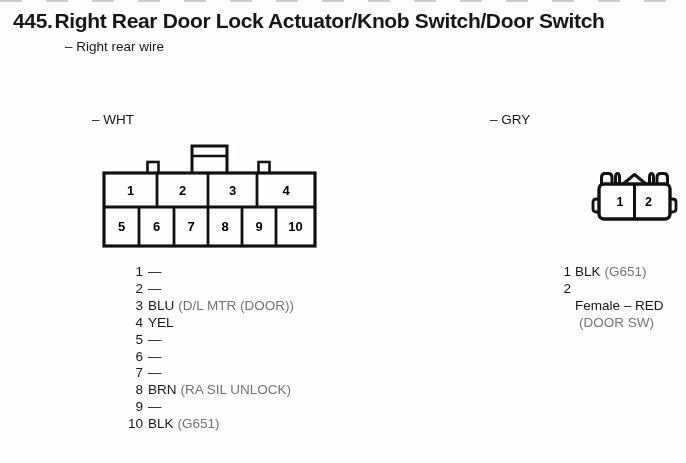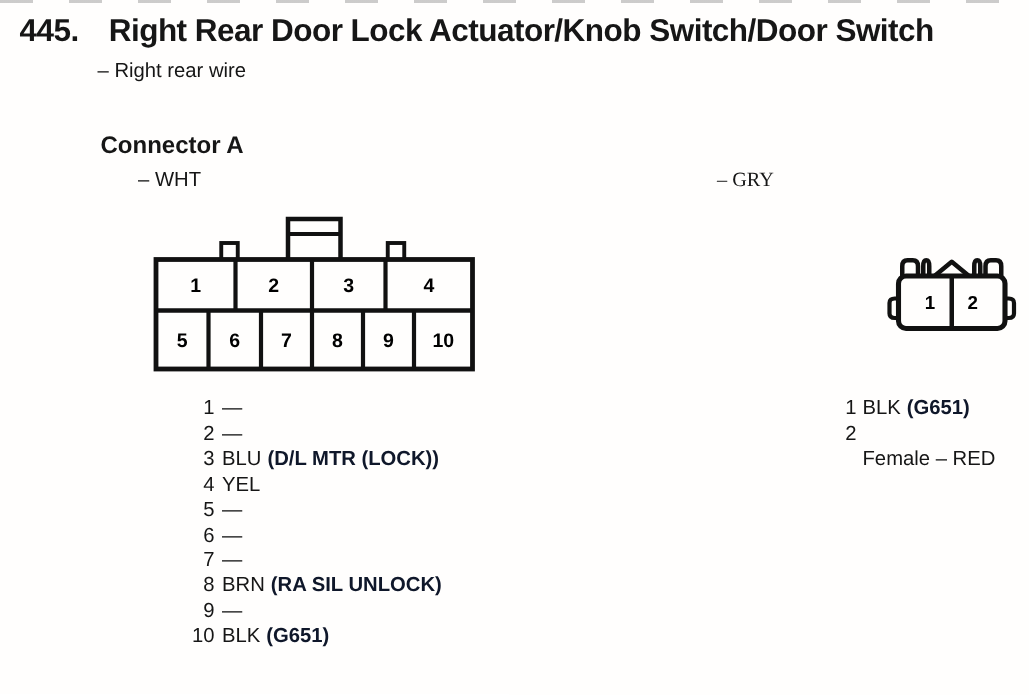--- a/index.html
+++ b/index.html
@@ -10,51 +10,51 @@
     font-family:"Liberation Sans", sans-serif;
     color:#161616;
     overflow:hidden;
   }
   .scan-edge{
     position:absolute;top:0;left:0;width:686px;height:2px;
     background:repeating-linear-gradient(90deg, rgba(110,110,110,.35) 0 22px, transparent 22px 46px);
   }
   .title-row{
     position:absolute;left:13px;top:9px;
-    display:flex;gap:20px;white-space:nowrap;
+    display:flex;gap:2px;white-space:nowrap;
     font-size:21px;font-weight:bold;letter-spacing:-0.35px;line-height:24px;
   }
   .notes{
     position:absolute;left:65px;top:39px;
     font-size:13.5px;line-height:16.5px;
   }
   .conn-head{
     position:absolute;font-size:16px;font-weight:bold;line-height:18px;
   }
   .conn-color{
     position:absolute;font-size:13.5px;line-height:16px;
   }
   .conn-a-head{left:67px;top:89px;}
   .conn-a-color{left:67px;top:112px;margin-left:25px;}
   .conn-b-head{left:490px;top:89px;}
-  .conn-b-color{left:478px;top:112px;font-family:Liberation Serif, serif;}
+  .conn-b-color{left:490px;top:112px;}
   .svg-a{position:absolute;left:100px;top:142px;}
   .svg-b{position:absolute;left:590px;top:170px;}
   .pin-list{
     position:absolute;font-size:13.5px;line-height:16.9px;
     white-space:nowrap;
   }
   .pin-list-a{left:127px;top:264px;}
   .pin-list-b{left:563px;top:264px;}
   .pin-row{display:flex;}
   .pin-num{display:inline-block;text-align:right;}
   .pin-list-a .pin-num{width:16px;margin-right:5px;}
   .pin-list-b .pin-num{width:8px;margin-right:4px;}
   .pin-wire{color:#161616;}
-  .pin-signal{color:#0f172a;margin-left:4px;font-weight:bold;}
+  .pin-signal{color:#737373;margin-left:4px;}
   .pin-signal:empty{margin-left:0;}
   .cavity-num{
     font-family:"Liberation Sans", sans-serif;
     font-weight:bold;font-size:13px;
   }
   .cavity-num-b{font-size:12.5px;}
 </style>
 </head>
 <body>
 
@@ -64,21 +64,20 @@
 
   <div class="title-row">
     <span>445.</span>
     <span>Right Rear Door Lock Actuator/Knob Switch/Door Switch</span>
   </div>
 
   <div class="notes">
     <div>– Right rear wire</div>
   </div>
 
-  <div class="conn-head conn-a-head">Connector A</div>
   <div class="conn-color conn-a-color">– WHT</div>
 
   <svg class="svg-a" width="220" height="108" viewBox="0 0 220 108">
 
     <g>
       <rect x="92" y="4" width="35" height="28" fill="#fffefd" stroke="#111" stroke-width="3"></rect>
       <line x1="92" y1="14" x2="127" y2="14" stroke="#111" stroke-width="2.6"></line>
     </g>
 
     <rect x="47.5" y="20" width="11" height="12" fill="#fffefd" stroke="#111" stroke-width="2.6"></rect>
@@ -116,21 +115,21 @@
         <span class="pin-signal"></span>
       </div>
     <div class="pin-row">
         <span class="pin-num">2</span>
         <span class="pin-wire">—</span>
         <span class="pin-signal"></span>
       </div>
     <div class="pin-row">
         <span class="pin-num">3</span>
         <span class="pin-wire">BLU</span>
-        <span class="pin-signal">(D/L MTR (LOCK))</span>
+        <span class="pin-signal">(D/L MTR (DOOR))</span>
       </div>
     <div class="pin-row">
         <span class="pin-num">4</span>
         <span class="pin-wire">YEL</span>
       </div>
     <div class="pin-row">
         <span class="pin-num">5</span>
         <span class="pin-wire">—</span>
         <span class="pin-signal"></span>
       </div>
@@ -193,15 +192,20 @@
       </div>
     <div class="pin-row">
         <span class="pin-num">2</span>
         <span class="pin-signal"></span>
       </div>
     <div class="pin-row">
         <span class="pin-num"></span>
         <span class="pin-wire">Female – RED</span>
         <span class="pin-signal"></span>
       </div>
+    <div class="pin-row">
+        <span class="pin-num"></span>
+        <span class="pin-wire"></span>
+        <span class="pin-signal">(DOOR SW)</span>
+      </div>
   </div>
 
 </div>
 
 </body></html>

